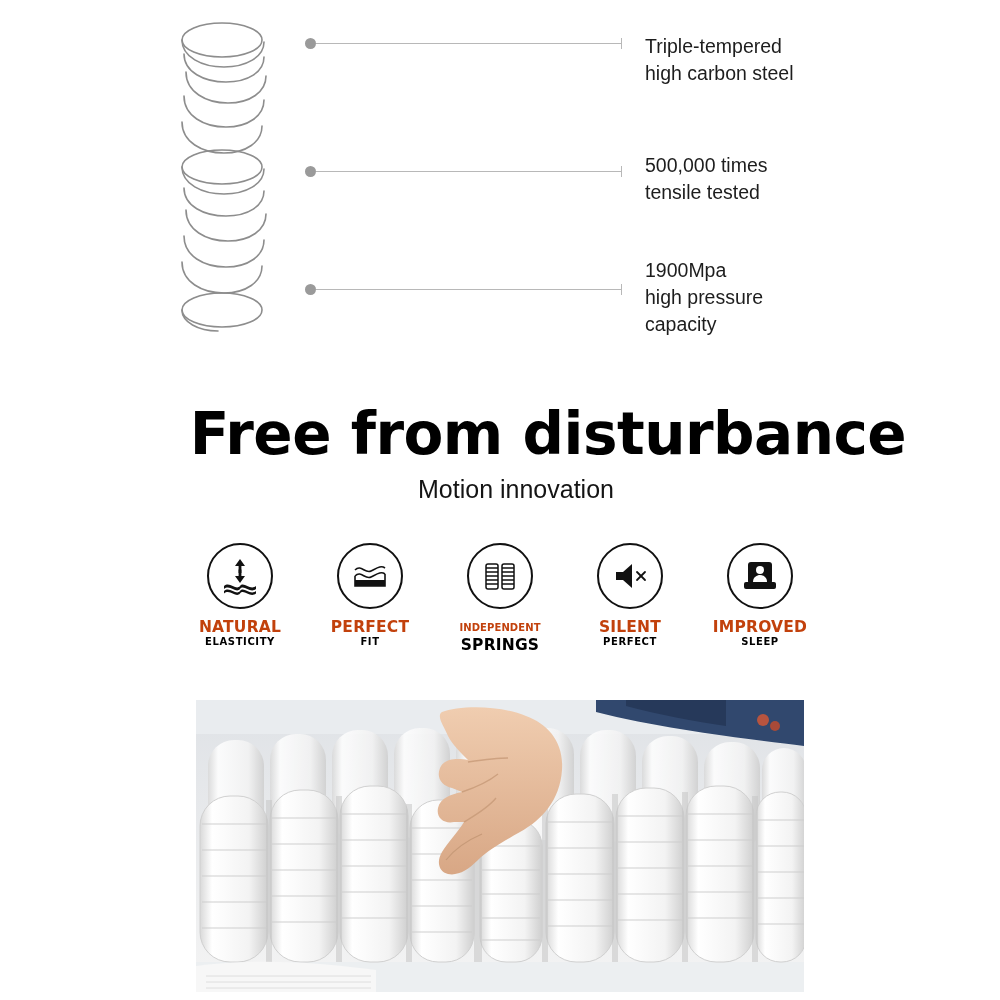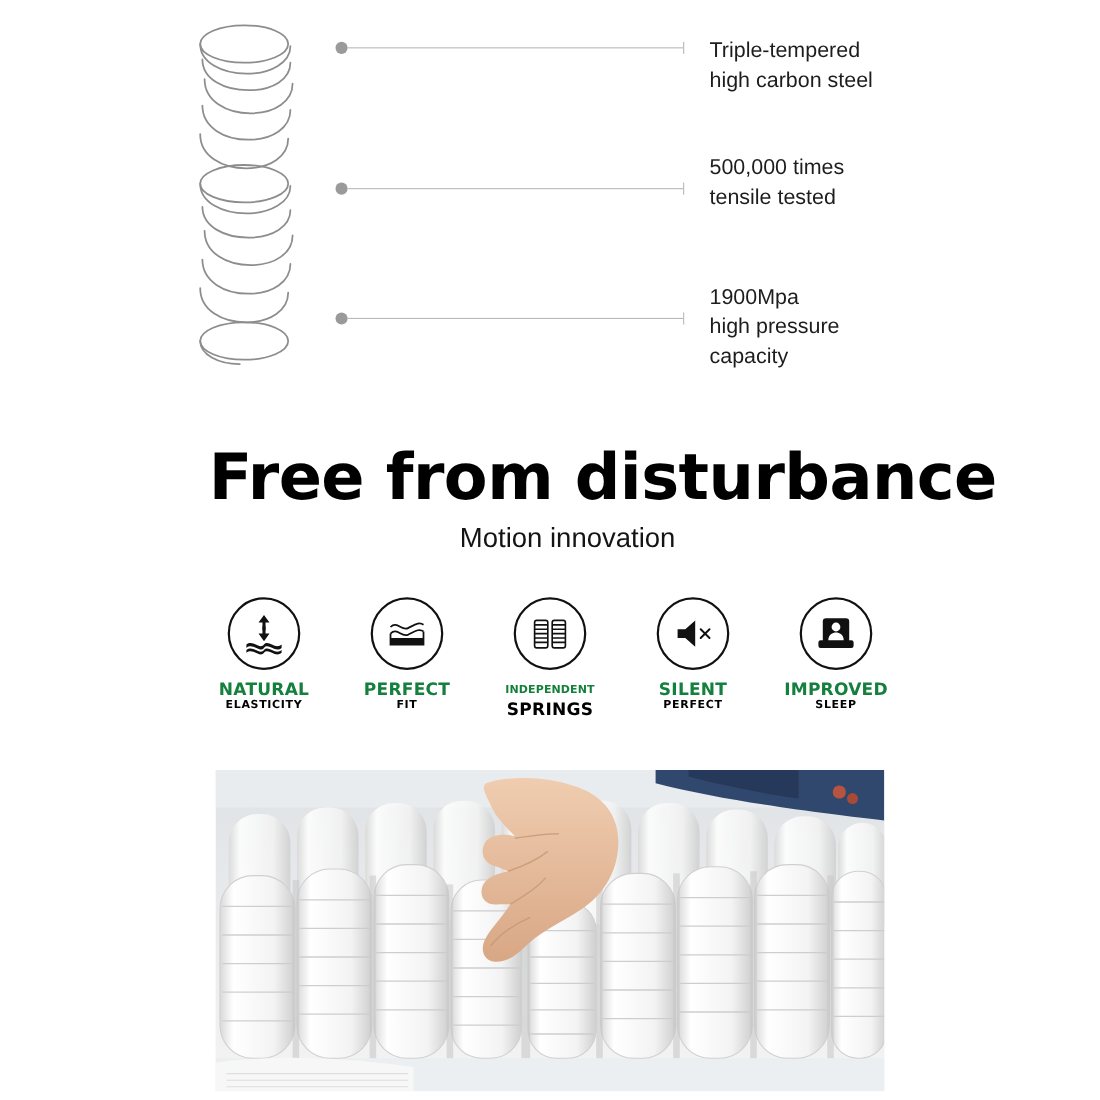--- a/index.html
+++ b/index.html
@@ -122,21 +122,21 @@
     margin: 0 auto 10px auto;
     display: flex;
     align-items: center;
     justify-content: center;
     box-sizing: border-box;
   }
   .feature .t1 {
     font-size: 15.5px;
     font-weight: bold;
     letter-spacing: 0.2px;
-    color: #15803d;
+    color: #c2410c;
     line-height: 17px;
     font-family: "DejaVu Sans", sans-serif;
   }
   .feature .t1.small {
     font-size: 10px;
     letter-spacing: 0.1px;
   }
   .feature .t2 {
     font-size: 10px;
     font-weight: bold;
@@ -194,21 +194,21 @@
     <span class="tick"></span>
   </div>
   <div class="spec-text" style="top:33px;">Triple-tempered
 high carbon steel</div>
 
   <div class="callout" style="top:166px;">
     <span class="dot"></span>
     <span class="line"></span>
     <span class="tick"></span>
   </div>
-  <div class="spec-text" style="top:139px;">500,000 times
+  <div class="spec-text" style="top:152px;">500,000 times
 tensile tested</div>
 
   <div class="callout" style="top:284px;">
     <span class="dot"></span>
     <span class="line"></span>
     <span class="tick"></span>
   </div>
   <div class="spec-text" style="top:257px;">1900Mpa
 high pressure
 capacity</div>

